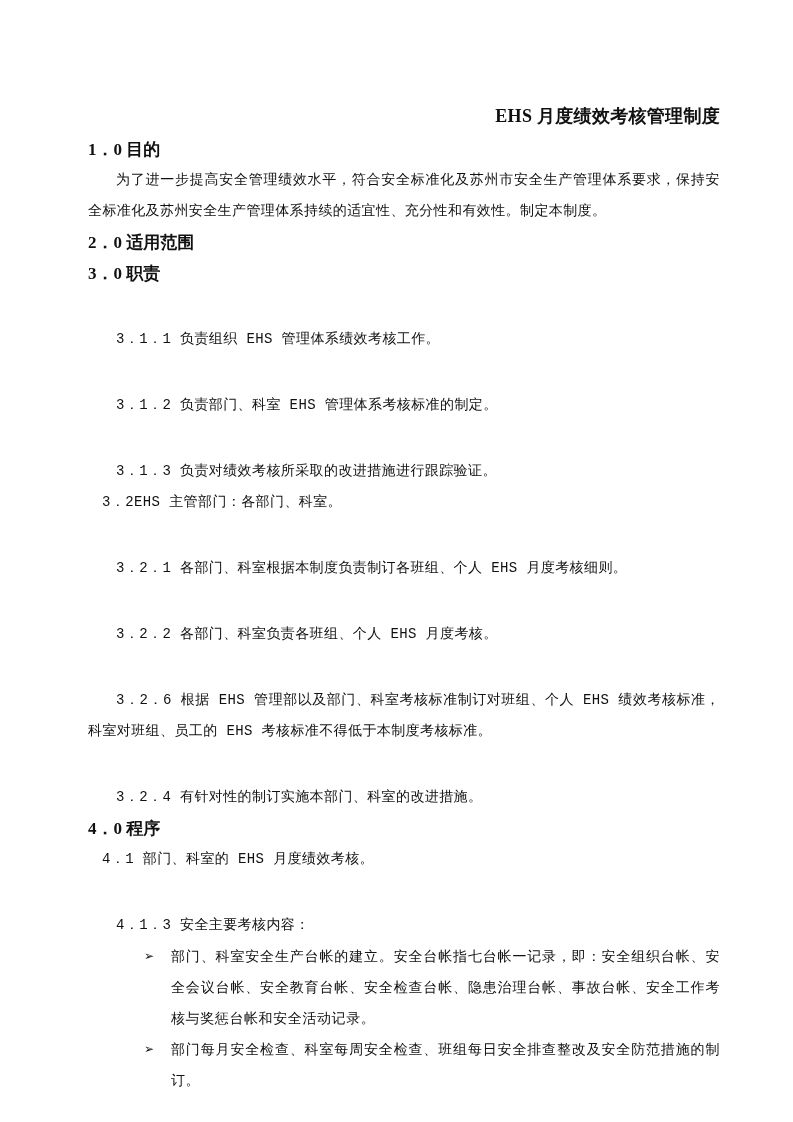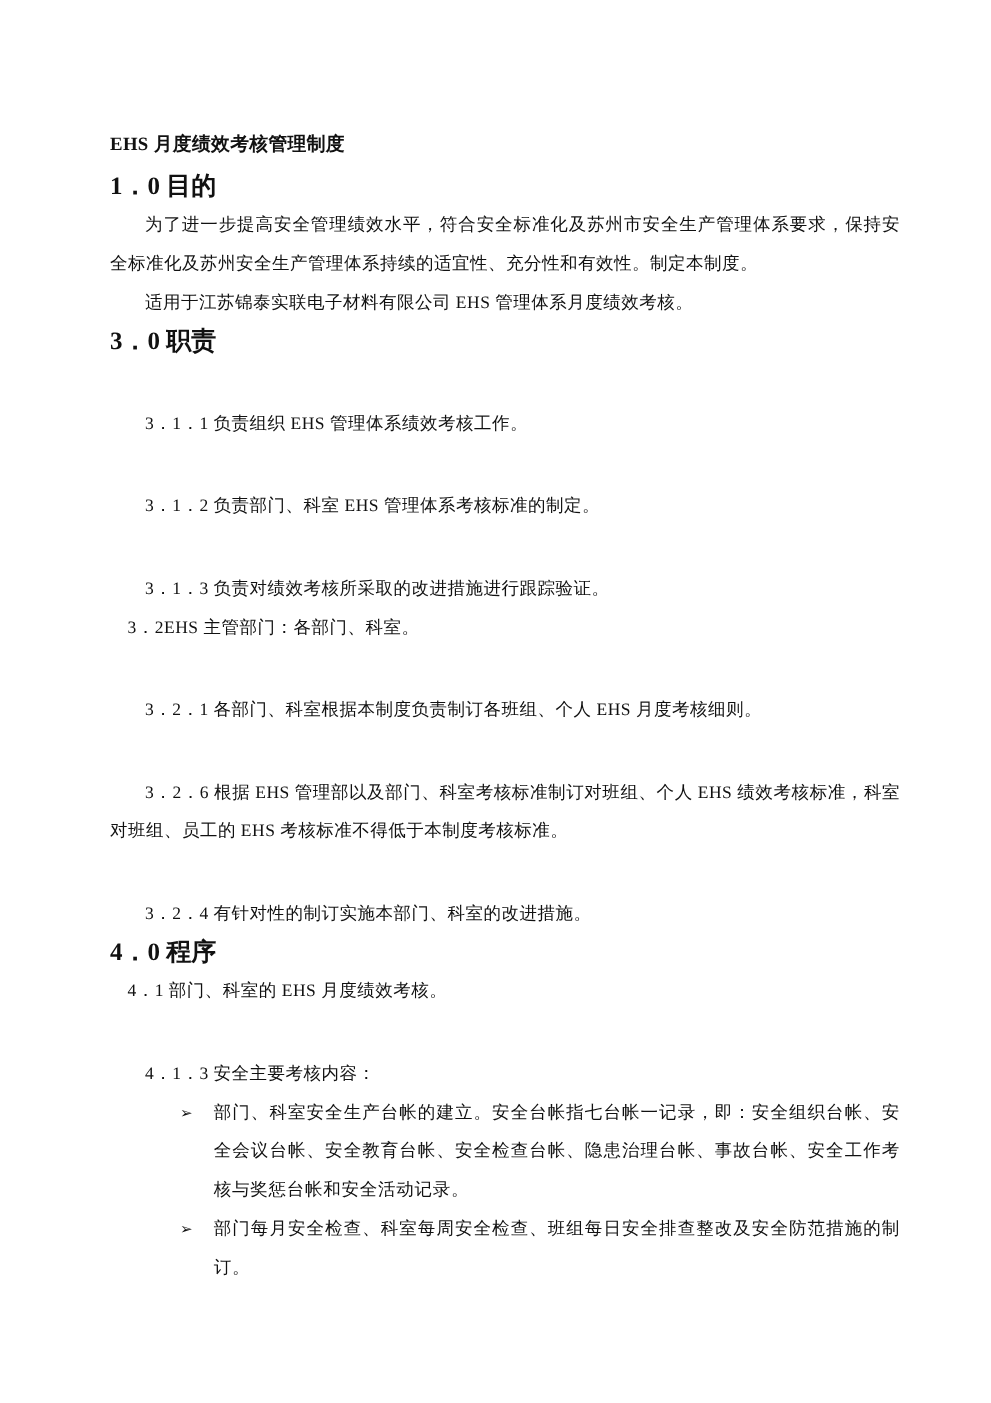--- a/index.html
+++ b/index.html
@@ -15,39 +15,40 @@
       font-family: "Liberation Serif", "DejaVu Serif", serif;
       color: #111111;
     }
     .page {
       position: absolute;
       left: 88px;
       top: 100px;
       width: 632px;
     }
     .title {
-      text-align: left;
+      text-align: right;
       font-weight: bold;
-      font-size: 15px;
+      font-size: 18px;
       line-height: 32px;
       margin: 0 0 2px 0;
       letter-spacing: 0.3px;
     }
     .h {
       font-weight: bold;
-      font-size: 20px;
+      font-size: 17px;
       line-height: 31px;
       margin: 0;
     }
     .p {
       font-size: 14px;
       line-height: 31px;
       margin: 0;
       text-align: justify;
       letter-spacing: 0.4px;
+      font-family: Liberation Mono, monospace;
     }
     .indent2 { text-indent: 28px; }
     .lvl2 { padding-left: 14px; }
     .lvl3 { text-indent: 28px; margin-top: 35px; }
     .bullets {
       list-style: none;
       margin: 0;
       padding: 0;
     }
     .bullet {
@@ -68,28 +69,29 @@
   </style>
 </head>
 <body>
 
 <div class="page">
   <h1 class="title">EHS 月度绩效考核管理制度</h1>
 
   <p class="h">1．0 目的</p>
   <p class="p indent2">为了进一步提高安全管理绩效水平，符合安全标准化及苏州市安全生产管理体系要求，保持安全标准化及苏州安全生产管理体系持续的适宜性、充分性和有效性。制定本制度。</p>
 
-  <p class="p indent2">适用于江苏锦泰实联电子材料有限公司 EHS 管理体系月度绩效考核。</p>
+  <p class="h">2．0 适用范围</p>
 
   <p class="h">3．0 职责</p>
   <p class="p lvl3">3．1．1 负责组织 EHS 管理体系绩效考核工作。</p>
   <p class="p lvl3">3．1．2 负责部门、科室 EHS 管理体系考核标准的制定。</p>
   <p class="p lvl3">3．1．3 负责对绩效考核所采取的改进措施进行跟踪验证。</p>
   <p class="p lvl2">3．2EHS 主管部门：各部门、科室。</p>
   <p class="p lvl3">3．2．1 各部门、科室根据本制度负责制订各班组、个人 EHS 月度考核细则。</p>
+  <p class="p lvl3">3．2．2 各部门、科室负责各班组、个人 EHS 月度考核。</p>
   <p class="p lvl3">3．2．6 根据 EHS 管理部以及部门、科室考核标准制订对班组、个人 EHS 绩效考核标准，科室对班组、员工的 EHS 考核标准不得低于本制度考核标准。</p>
   <p class="p lvl3">3．2．4 有针对性的制订实施本部门、科室的改进措施。</p>
 
   <p class="h">4．0 程序</p>
   <p class="p lvl2">4．1 部门、科室的 EHS 月度绩效考核。</p>
   <p class="p lvl3">4．1．3 安全主要考核内容：</p>
 
   <ul class="bullets">
     <li class="bullet">
       <span class="mark">➢</span>

